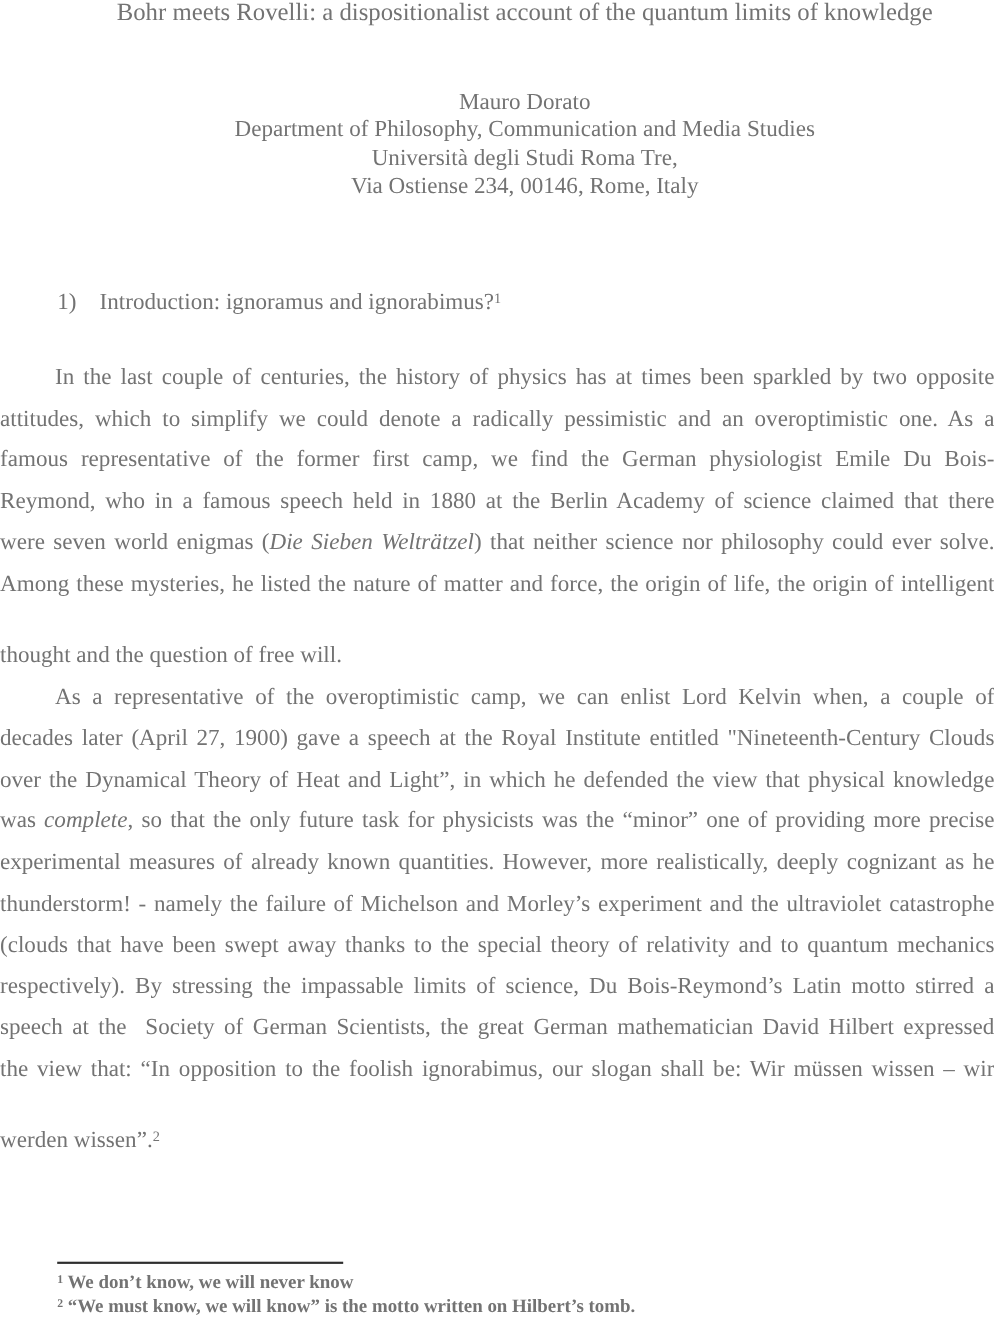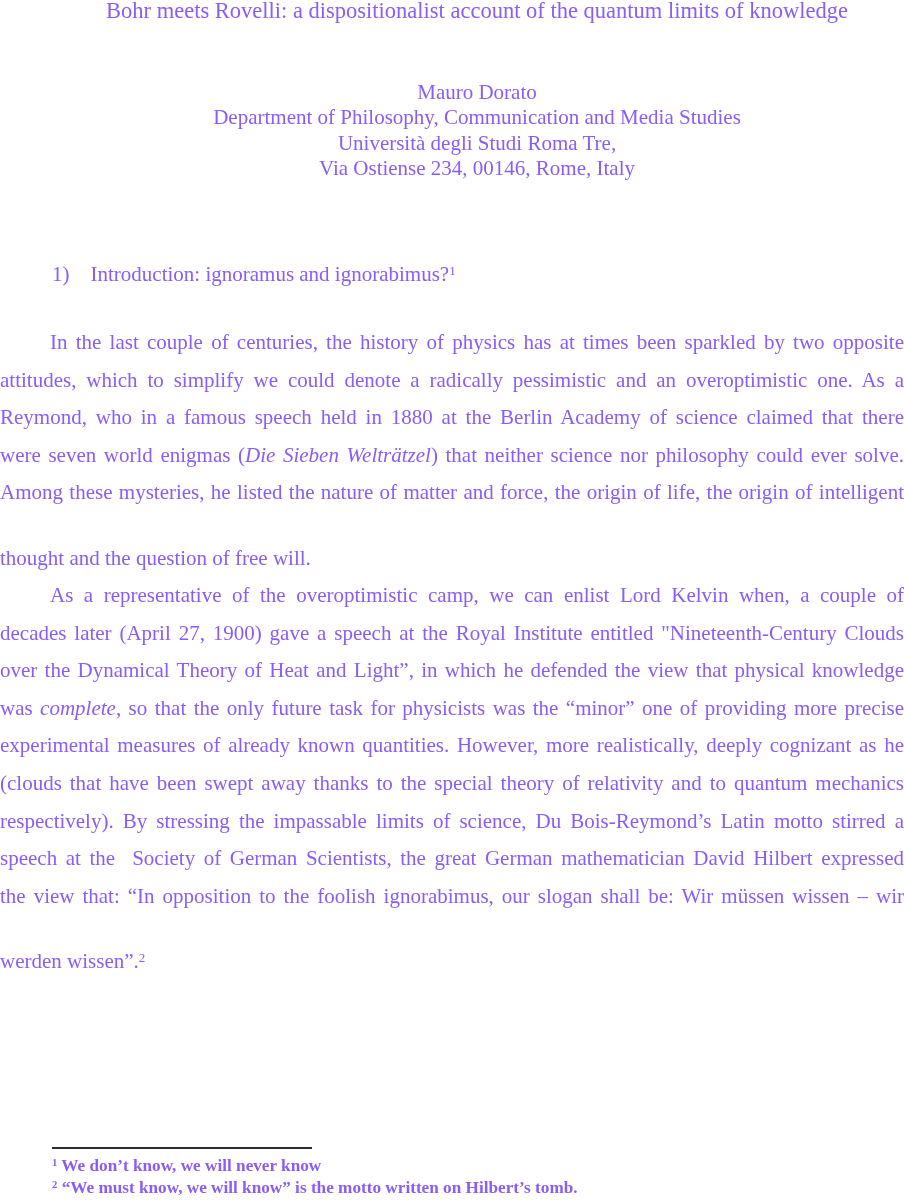--- a/index.html
+++ b/index.html
@@ -1,21 +1,21 @@
 <!DOCTYPE html>
 <html><head>
 <meta charset="utf-8">
 <style>
   html, body { margin: 0; padding: 0; background: #ffffff; }
   .page {
     position: relative;
     width: 904px;
     height: 1200px;
     background: #ffffff;
-    color: #8b5cf6;
+    color: #737373;
     font-family: "Liberation Serif", "DejaVu Serif", serif;
     overflow: hidden;
   }
   .title {
     position: absolute;
     top: -2px;
     left: 50px;
     width: 854px;
     text-align: center;
     font-size: 22.5px;
@@ -93,29 +93,31 @@
     <div>Department of Philosophy, Communication and Media Studies</div>
     <div>Università degli Studi Roma Tre,</div>
     <div>Via Ostiense 234, 00146, Rome, Italy</div>
   </div>
 
   <div class="heading"><span class="hnum">1)</span><span>Introduction: ignoramus and ignorabimus?</span><span class="sup">1</span></div>
 
   <div class="body">
       <div class="line pfirst"><span>In the last couple of centuries, the history of physics has at times been sparkled by two opposite</span></div>
       <div class="line"><span>attitudes, which to simplify we could denote a radically pessimistic and an overoptimistic one. As a</span></div>
+      <div class="line"><span>famous representative of the former first camp, we find the German physiologist Emile Du Bois-</span></div>
       <div class="line"><span>Reymond, who in a famous speech held in 1880 at the Berlin Academy of science claimed that there</span></div>
       <div class="line"><span>were seven world enigmas (</span><span class="it">Die Sieben Welträtzel</span><span>) that neither science nor philosophy could ever solve.</span></div>
       <div class="line"><span>Among these mysteries, he listed the nature of matter and force, the origin of life, the origin of intelligent</span></div>
       <div class="line plast"><span>thought and the question of free will.</span></div>
       <div class="line pfirst"><span>As a representative of the overoptimistic camp, we can enlist Lord Kelvin when, a couple of</span></div>
       <div class="line"><span>decades later (April 27, 1900) gave a speech at the Royal Institute entitled "Nineteenth-Century Clouds</span></div>
       <div class="line"><span>over the Dynamical Theory of Heat and Light”, in which he defended the view that physical knowledge</span></div>
       <div class="line"><span>was </span><span class="it">complete</span><span>, so that the only future task for physicists was the “minor” one of providing more precise</span></div>
       <div class="line"><span>experimental measures of already known quantities. However, more realistically, deeply cognizant as he</span></div>
+      <div class="line"><span>thunderstorm! - namely the failure of Michelson and Morley’s experiment and the ultraviolet catastrophe</span></div>
       <div class="line"><span>(clouds that have been swept away thanks to the special theory of relativity and to quantum mechanics</span></div>
       <div class="line"><span>respectively). By stressing the impassable limits of science, Du Bois-Reymond’s Latin motto stirred a</span></div>
       <div class="line"><span>speech at the&nbsp; Society of German Scientists, the great German mathematician David Hilbert expressed</span></div>
       <div class="line"><span>the view that: “In opposition to the foolish ignorabimus, our slogan shall be: Wir müssen wissen – wir</span></div>
       <div class="line plast"><span>werden wissen”.</span><span class="sup">2</span></div>
     </div>
 
   <div class="fn-sep"></div>
 
   <div class="footnotes">

